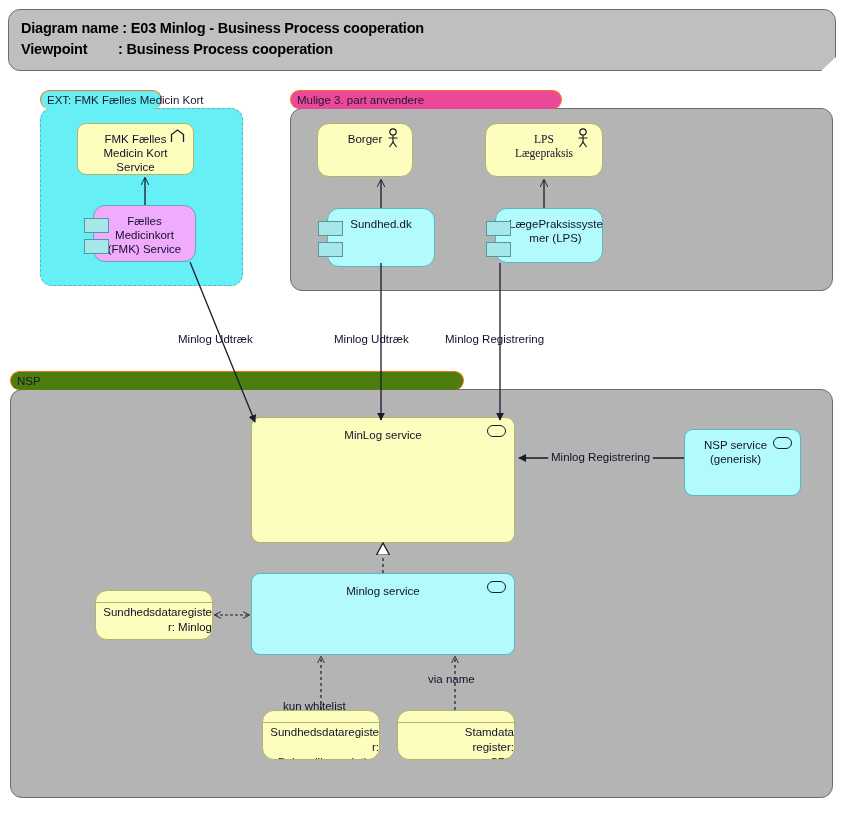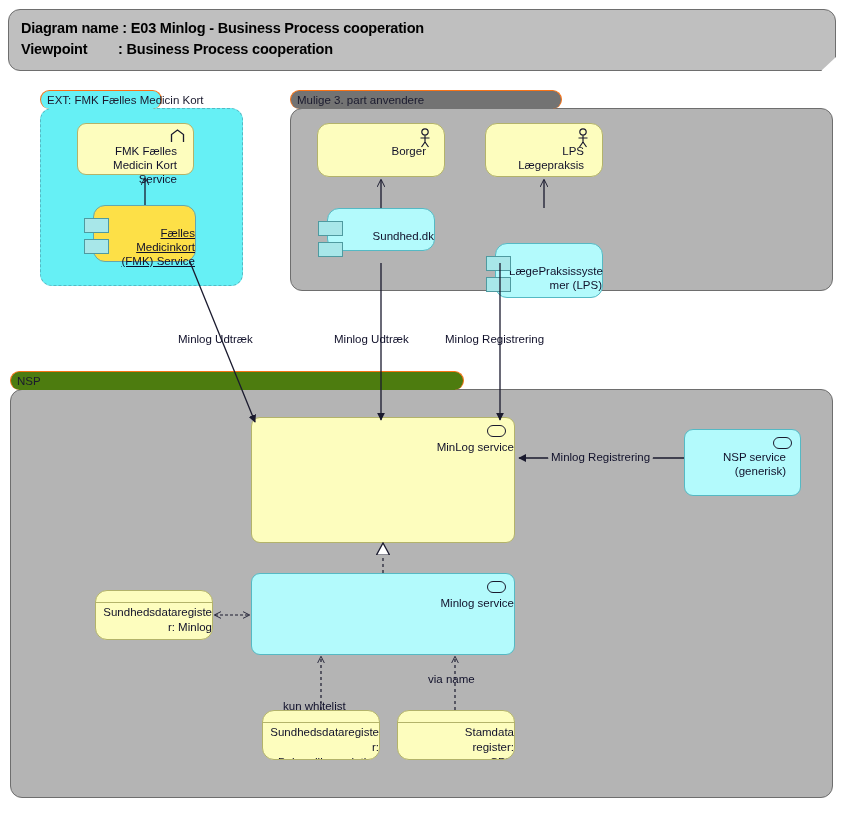--- a/index.html
+++ b/index.html
@@ -21,32 +21,32 @@
   
   .grp-tab{height:19px;font-size:11.5px;line-height:19px;padding-left:6px;
       border:1px solid #f97316;white-space:nowrap;overflow:visible;}
   .grp-body{border:1px solid #6e6e6e;}
 
   #ext-grp-tab{left:40px;top:90px;width:122px;background:#66f0f5;border-bottom:none;}
   #ext-grp-tab span{position:relative;z-index:4;}
   #ext-grp-body{left:40px;top:108px;width:203px;height:178px;background:#66f0f5;
       border:1px dashed #55b9c4;}
 
-  #third-grp-tab{left:290px;top:90px;width:272px;background:#737373;border-bottom:none;}
+  #third-grp-tab{left:290px;top:90px;width:272px;background:#ec4899;border-bottom:none;}
   #third-grp-body{left:290px;top:108px;width:543px;height:183px;background:#b4b4b4;}
 
   #nsp-grp-tab{left:10px;top:371px;width:454px;background:#4d7c0f;border-bottom:none;}
   #nsp-grp-body{left:10px;top:389px;width:823px;height:409px;background:#b4b4b4;}
 
   
   .node{border:1px solid #6e6e6e;font-size:11.5px;line-height:14px;
-      text-align:right;padding-top:20px;color:#10102a;}
+      text-align:center;padding-top:8px;color:#10102a;}
   .yellow{background:#fdfdbe;border-color:#b3b36a;}
   .cyan{background:#b3fafc;border-color:#55b9c4;}
-  .cyan-soft{background:#fde047;border-color:#64a7ad;text-decoration:underline;}
+  .cyan-soft{background:#f0abfc;border-color:#64a7ad;}
   .rounded{border-radius:9px;}
 
   
   .ico-oval{position:absolute;right:8px;top:7px;width:17px;height:10px;
       border:1.4px solid #1a1a2e;border-radius:6px;background:transparent;}
   
   .ico-house{position:absolute;right:8px;top:5px;width:15px;height:14px;}
   
   .ico-actor{position:absolute;right:12px;top:4px;width:14px;height:20px;}
   
@@ -96,44 +96,44 @@
 (FMK) Service</div>
   <div class="tab-a"></div>
   <div class="tab-b"></div>
 </div>
 
 <div class="abs grp-body" id="third-grp-body"></div>
 <div class="abs grp-tab" id="third-grp-tab">
   <span>Mulige 3. part anvendere</span>
 </div>
 
-<div class="abs node yellow" style="left:317px;top:123px;width:128px;height:54px;">
+<div class="abs node yellow" style="left:317px;top:123px;width:96px;height:54px;">
   <div style="white-space:pre-line;padding:0 18px;">Borger</div>
   <svg class="ico-actor" viewBox="0 0 14 20">
     <circle cx="7" cy="4" r="3.2" fill="none" stroke="#1a1a2e" stroke-width="1.2"></circle>
     <path d="M7 7.5 V14 M2.5 10 H11.5 M7 14 L3.5 19 M7 14 L10.5 19" fill="none" stroke="#1a1a2e" stroke-width="1.2"></path>
   </svg>
 </div>
 
 <div class="abs node yellow" style="left:485px;top:123px;width:118px;height:54px;">
-  <div style="white-space:pre-line;padding:0 18px;">LPS
+  <div style="white-space:pre-line;padding:0 18px;font-family:Liberation Serif, serif;">LPS
 Lægepraksis</div>
   <svg class="ico-actor" viewBox="0 0 14 20">
     <circle cx="7" cy="4" r="3.2" fill="none" stroke="#1a1a2e" stroke-width="1.2"></circle>
     <path d="M7 7.5 V14 M2.5 10 H11.5 M7 14 L3.5 19 M7 14 L10.5 19" fill="none" stroke="#1a1a2e" stroke-width="1.2"></path>
   </svg>
 </div>
 
-<div class="abs node cyan" style="left:327px;top:208px;width:108px;height:43px;">
+<div class="abs node cyan" style="left:327px;top:208px;width:108px;height:59px;">
   <div style="white-space:pre-line;">Sundhed.dk</div>
   <div class="tab-a"></div>
   <div class="tab-b"></div>
 </div>
 
-<div class="abs node cyan" style="left:495px;top:208px;width:108px;height:55px;margin-top:35px;">
+<div class="abs node cyan" style="left:495px;top:208px;width:108px;height:55px;">
   <div style="white-space:pre-line;padding-left:13px;">LægePraksissyste
 mer (LPS)</div>
   <div class="tab-a"></div>
   <div class="tab-b"></div>
 </div>
 
 <div class="abs grp-body" id="nsp-grp-body"></div>
 <div class="abs grp-tab" id="nsp-grp-tab">
   <span>NSP</span>
 </div>

